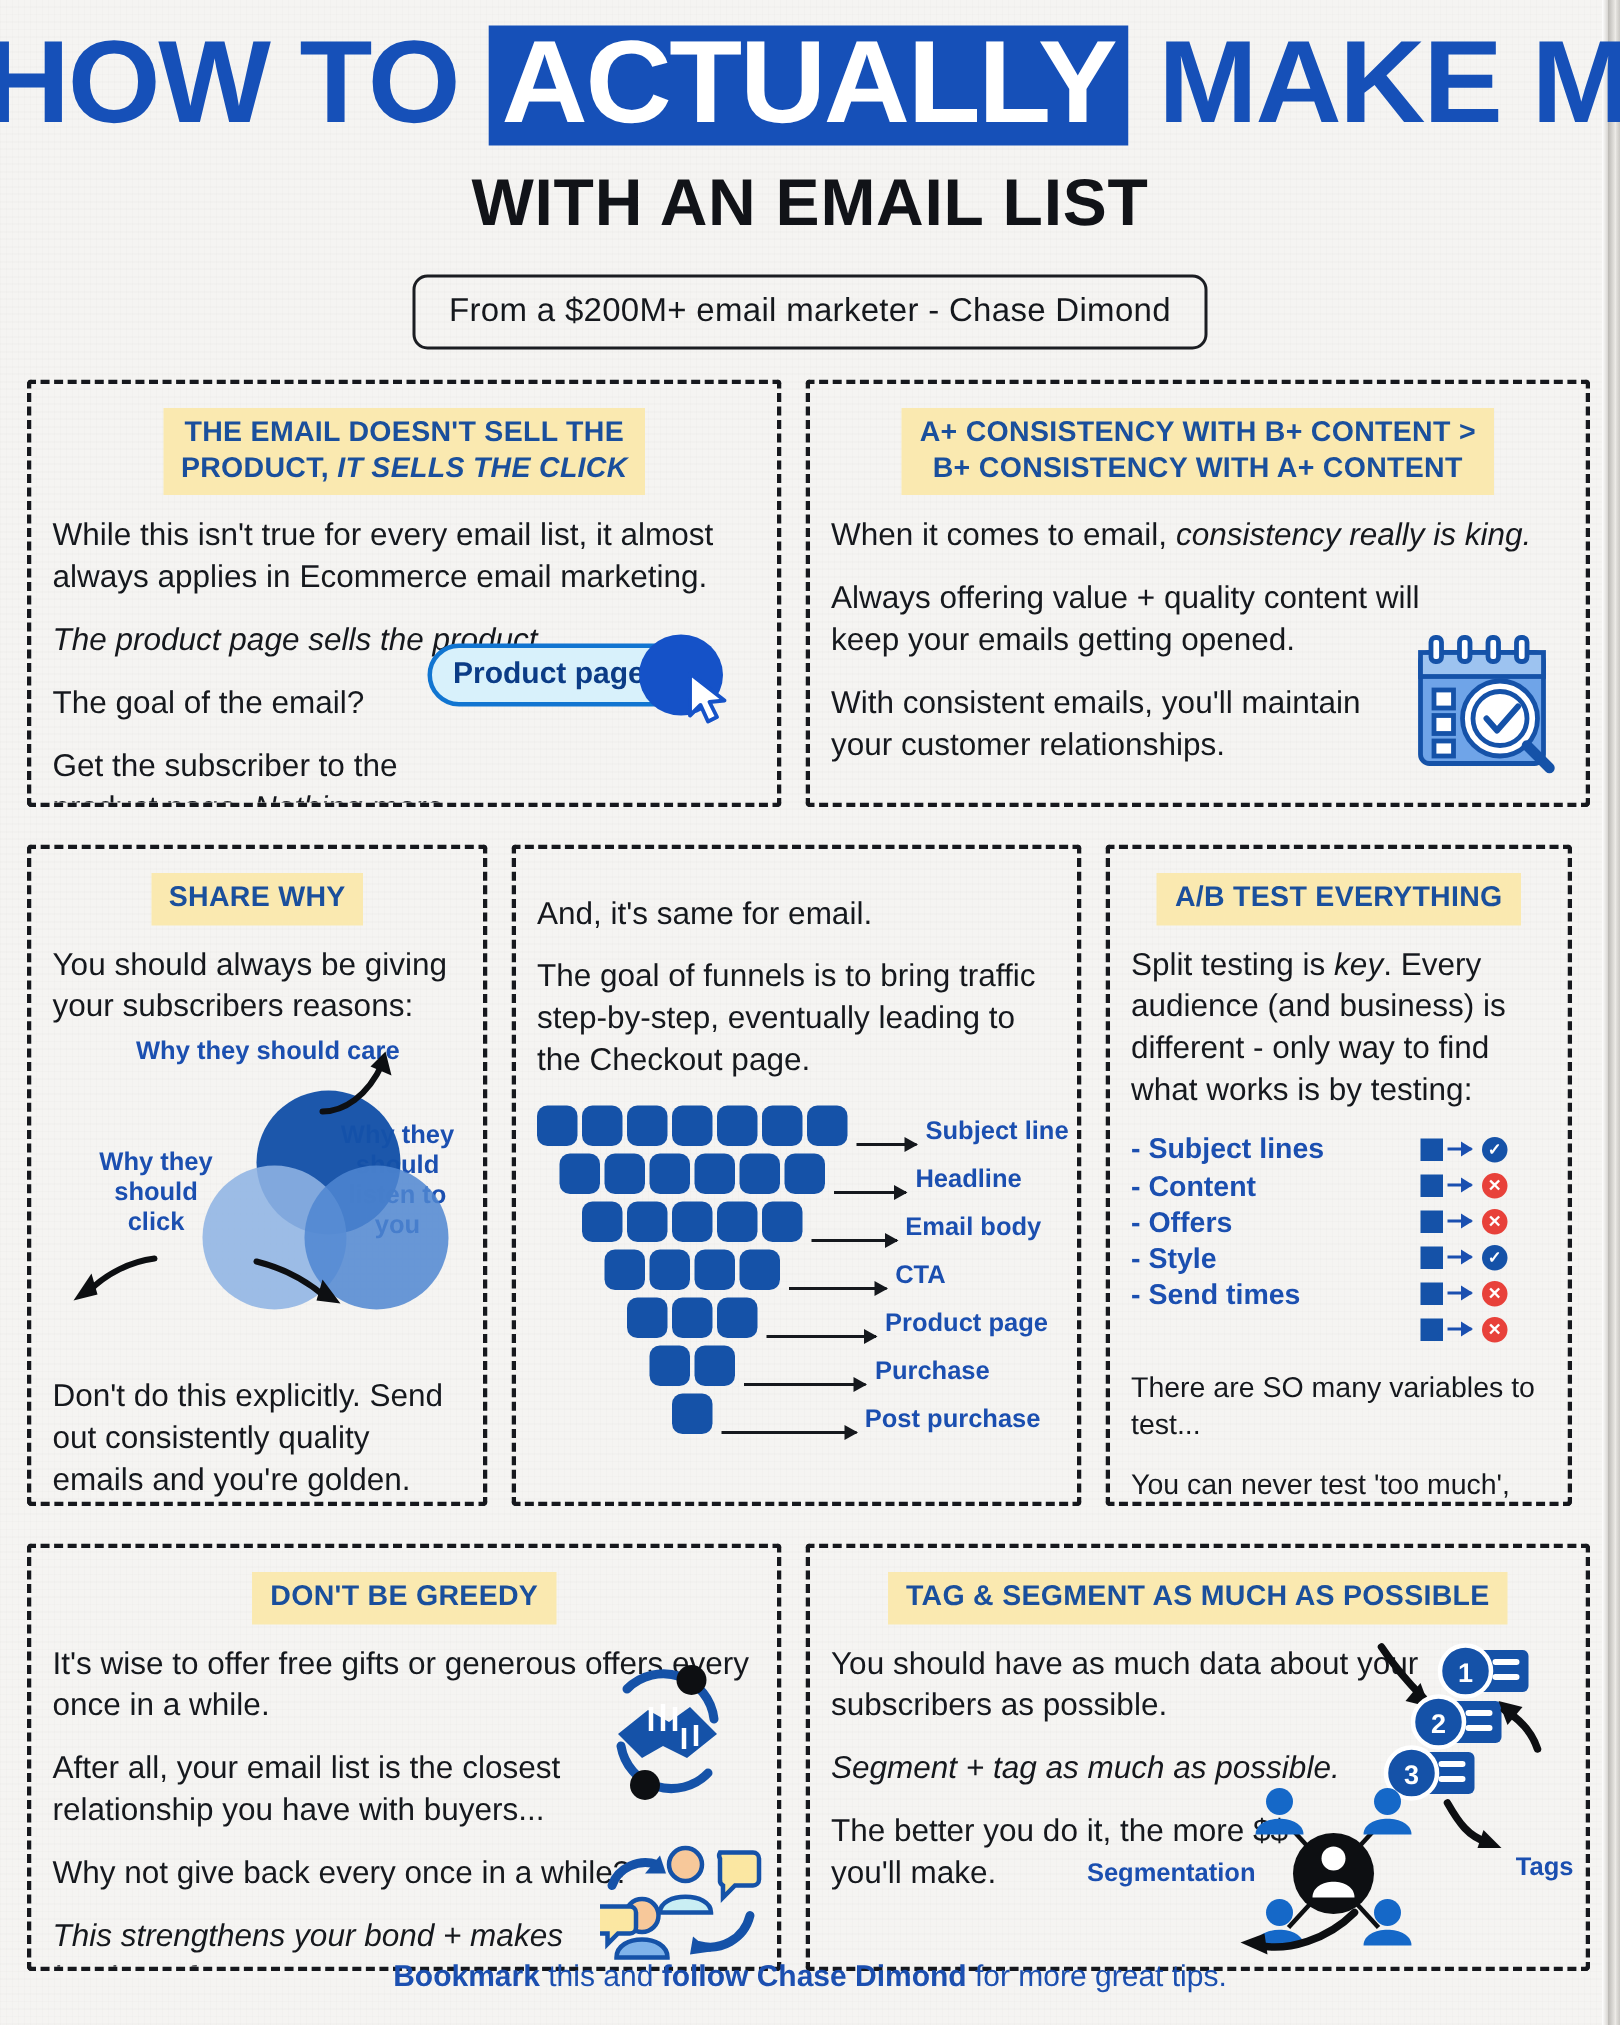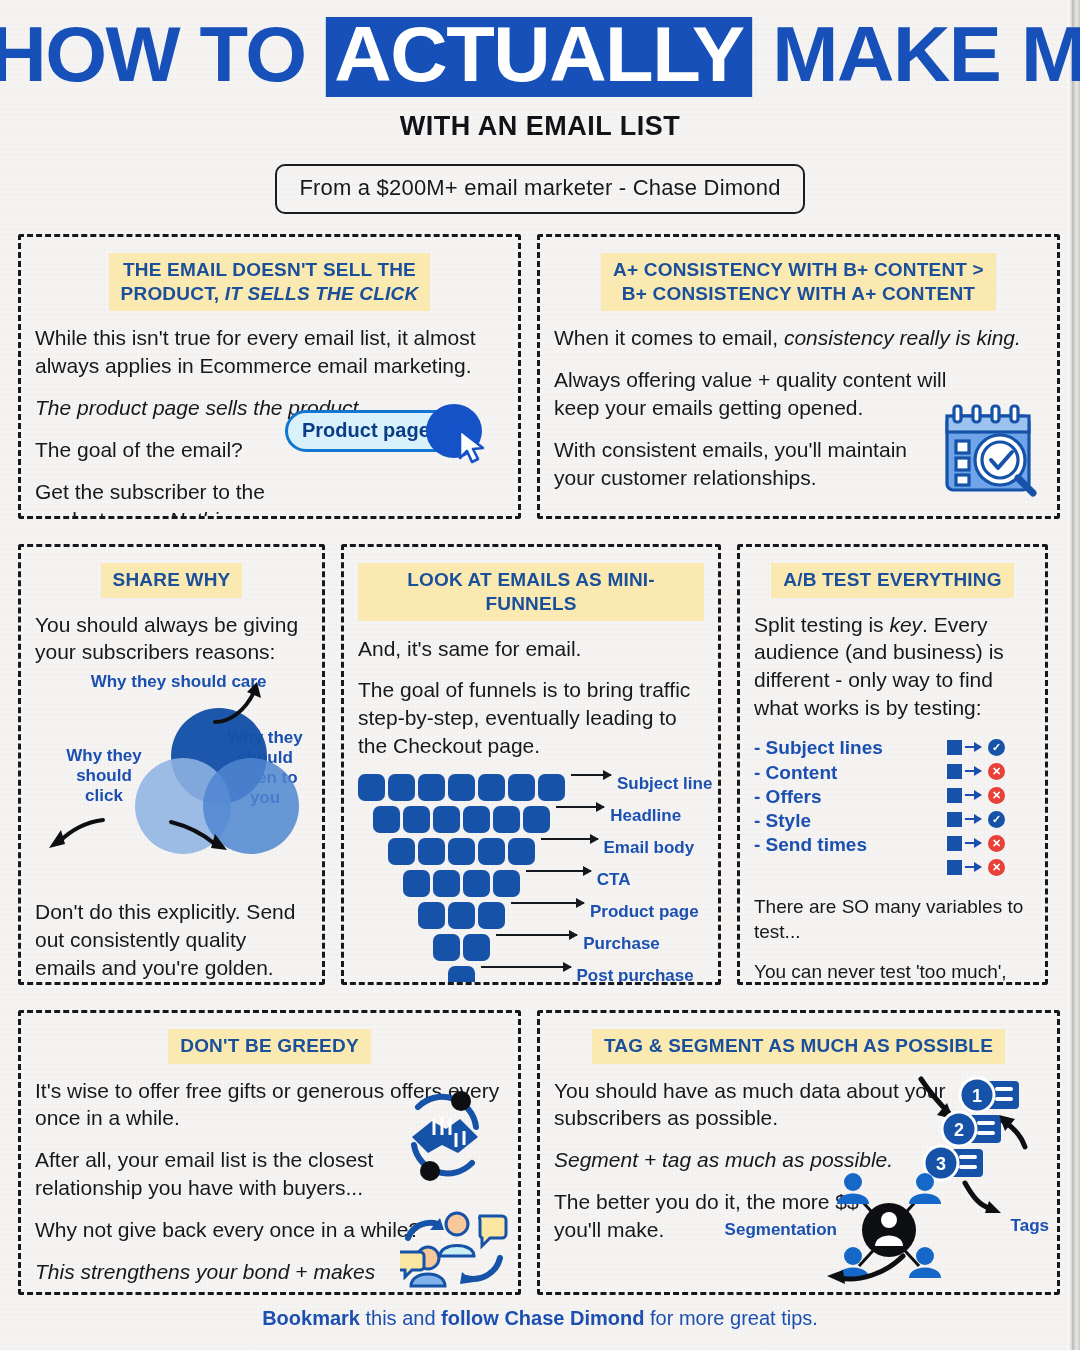--- a/index.html
+++ b/index.html
@@ -37,21 +37,21 @@
   }
   .title-main .hl {
     background:#1650b8; color:#ffffff;
     padding: 2px 8px 6px 8px;
     display:inline-block;
     line-height: 0.92;
   }
   .title-sub {
     margin-top: 14px;
     font-weight: 700;
-    font-size: 27px;
+    font-size: 44px;
     letter-spacing: 0.5px;
     color:#111318;
   }
   .byline-wrap { margin-top: 22px; display:flex; justify-content:center; }
   .byline {
     border: 2px solid #1b1d22;
     border-radius: 10px;
     padding: 9px 22px 11px;
     font-size: 22px;
     color:#15181d;
@@ -119,21 +119,21 @@
   .venn-label {
     position:absolute; color:#1b4fb0; font-weight:700; font-size:17px; line-height:1.18;
   }
   .venn-label.top { top: 0px; left: 50%; transform: translateX(-46%); white-space:nowrap; }
   .venn-label.left { left: 4px; top: 74px; width: 82px; text-align:center;margin-left:24px; }
   .venn-label.right { right: 0px; top: 56px; width: 86px; text-align:center; }
   .venn-svg { position:absolute; left: 96px; top: 32px; }
 
   
   .funnel { margin-top: 14px; position: relative; height: 212px; }
-  .f-row { display:flex; align-items:flex-start; height: 30px; margin-bottom: 2px; }
+  .f-row { display:flex; align-items:flex-end; height: 30px; margin-bottom: 2px; }
   .f-squares { display:flex; gap: 3px; }
   .sq { width: 27px; height: 27px; background:#1552a8; border-radius: 7px; }
   .f-arrow { flex: 0 0 auto; height: 2px; background:#15181d; margin: 0 6px; position:relative; }
   .f-arrow::after {
     content:""; position:absolute; right:-1px; top:-4px;
     border-left: 9px solid #15181d;
     border-top: 5px solid transparent;
     border-bottom: 5px solid transparent;
   }
   .f-label { font-weight:700; font-size:17px; color:#1b4fb0; white-space:nowrap; }
@@ -265,23 +265,20 @@
           <svg class="icon-abs" style="left:130px;top:144px;" width="72" height="42" viewBox="0 0 72 42">
             <path d="M6 6 C22 10 38 18 50 28" stroke="#0d0f12" stroke-width="4" fill="none" stroke-linecap="round"></path>
             <path d="M62 34 L46 32 L50 18 Z" fill="#0d0f12"></path>
           </svg>
         </div>
 
         <div class="body-p" style="margin-top:6px;">Don't do this explicitly. Send out consistently quality emails and you're golden.</div>
       </div>
 
       <div class="card" style="width:380px;height:441px;">
-        <div class="card-title-wrap">
-          <div class="card-title">LOOK AT EMAILS AS MINI-FUNNELS</div>
-        </div>
         <div class="body-p">And, it's same for email.</div>
         <div class="body-p first">The goal of funnels is to bring traffic step-by-step, eventually leading to the Checkout page.</div>
 
         <div class="funnel" id="funnel">
             <div class="f-row" style="padding-left: 0px;">
               <div class="f-squares">
                 <div class="sq"></div>
                 <div class="sq"></div>
                 <div class="sq"></div>
                 <div class="sq"></div>

